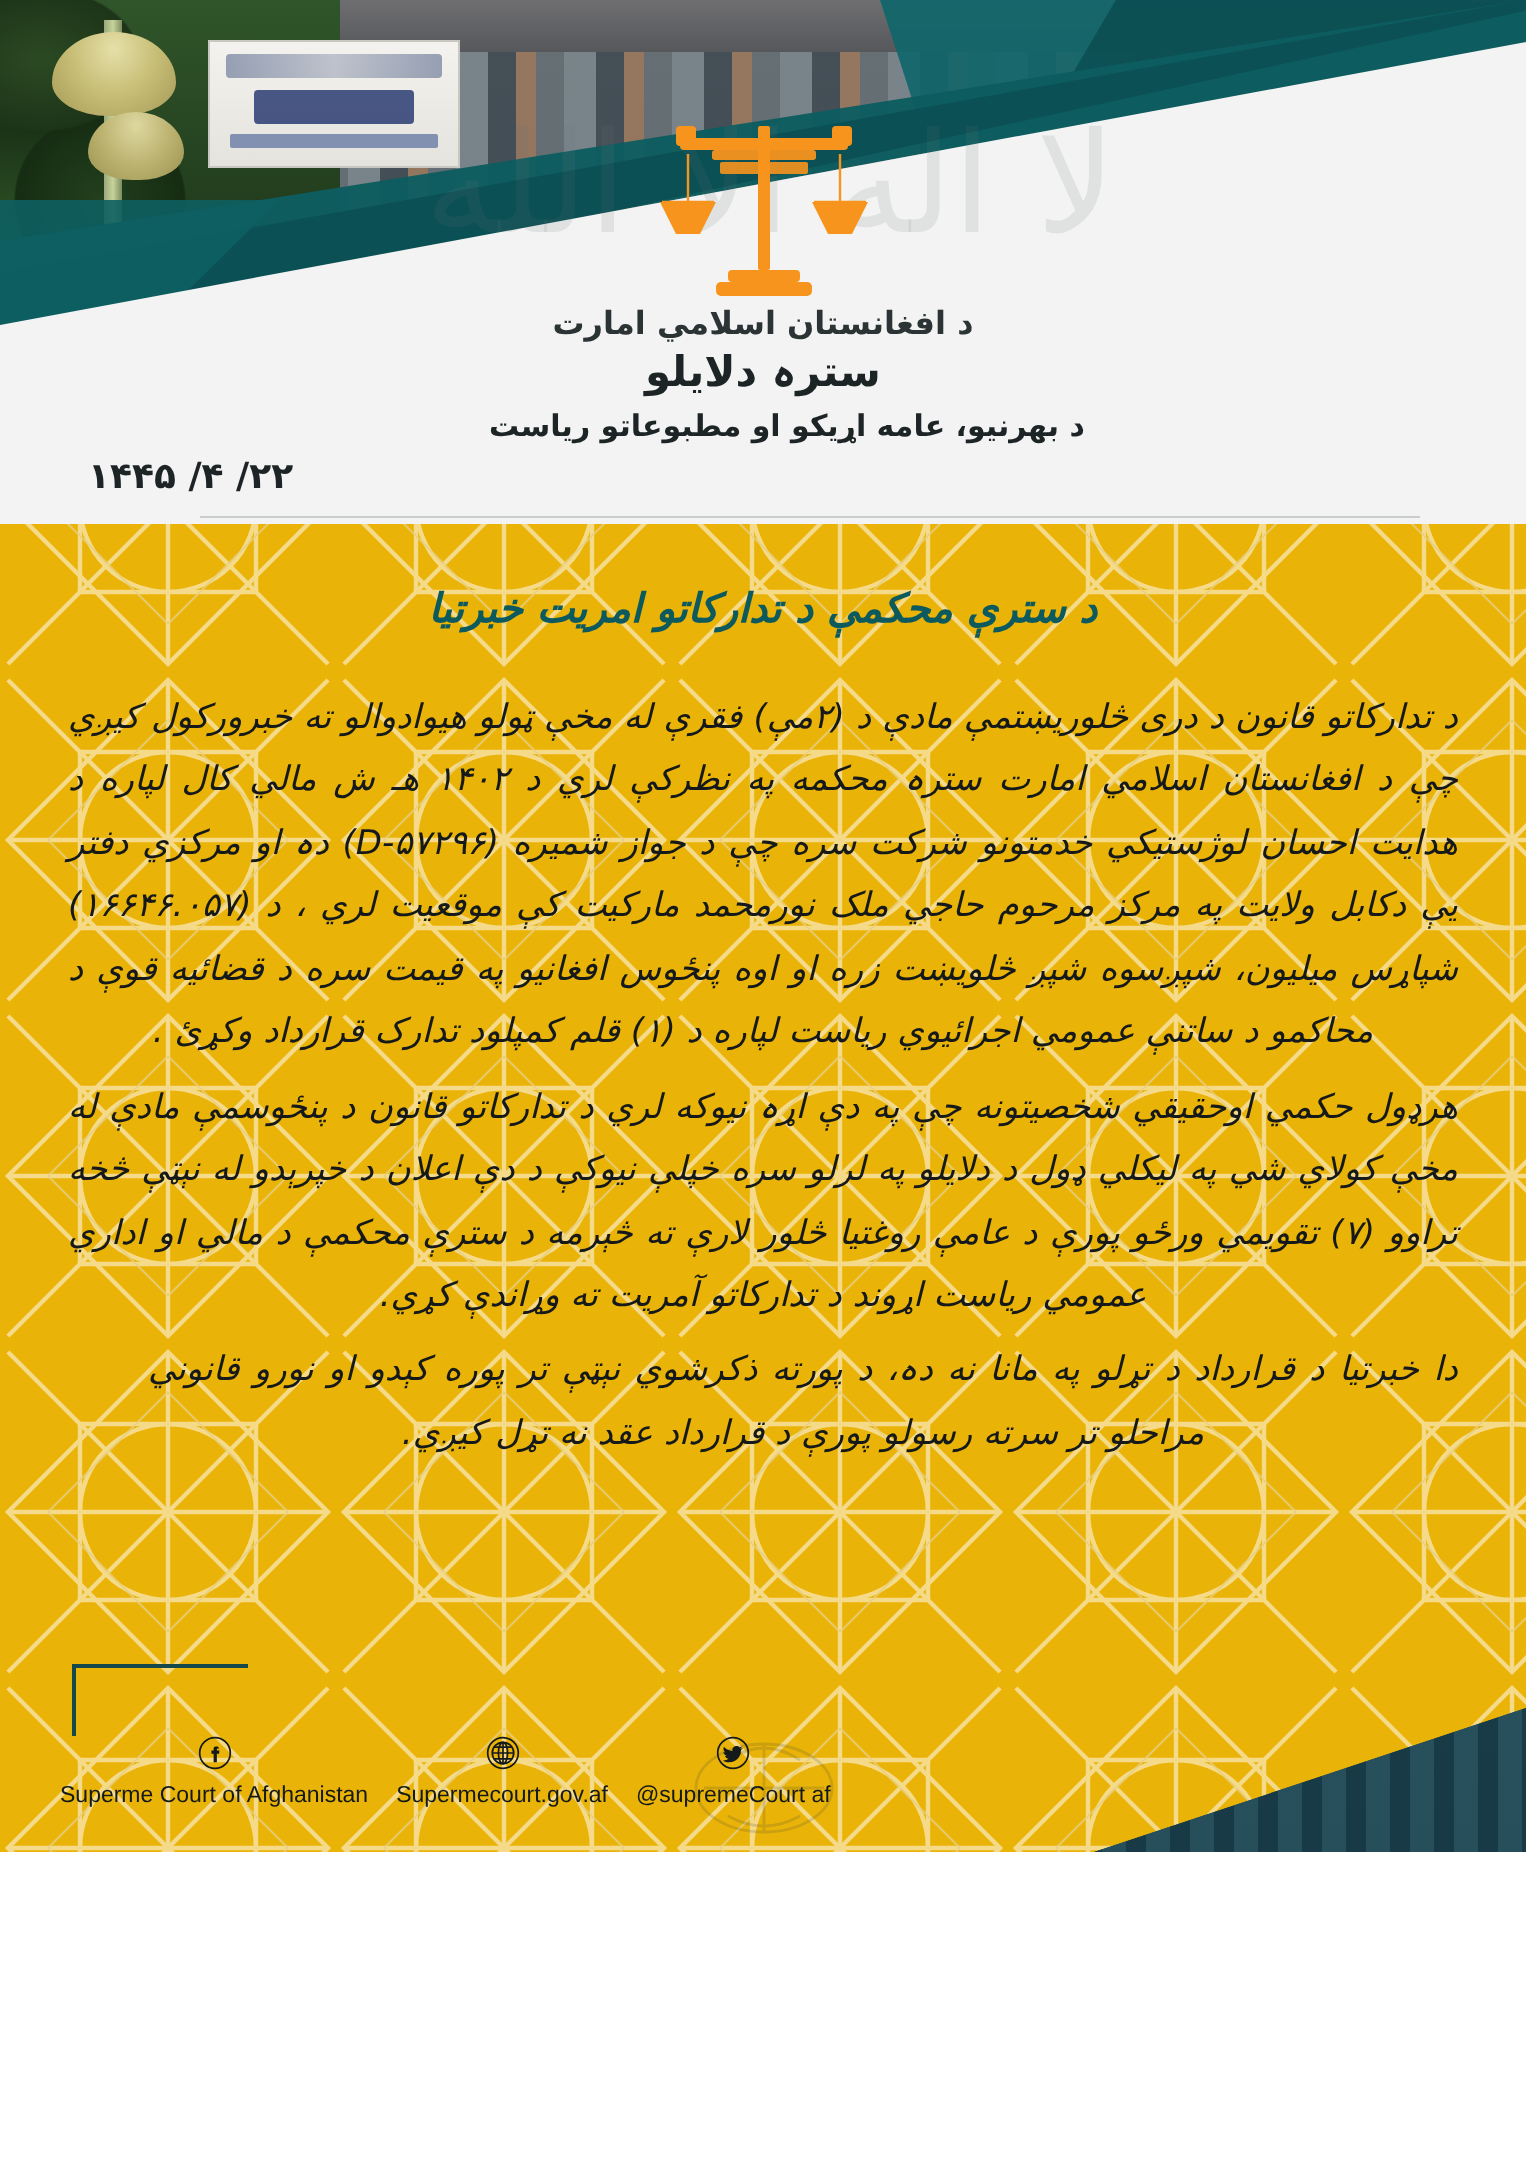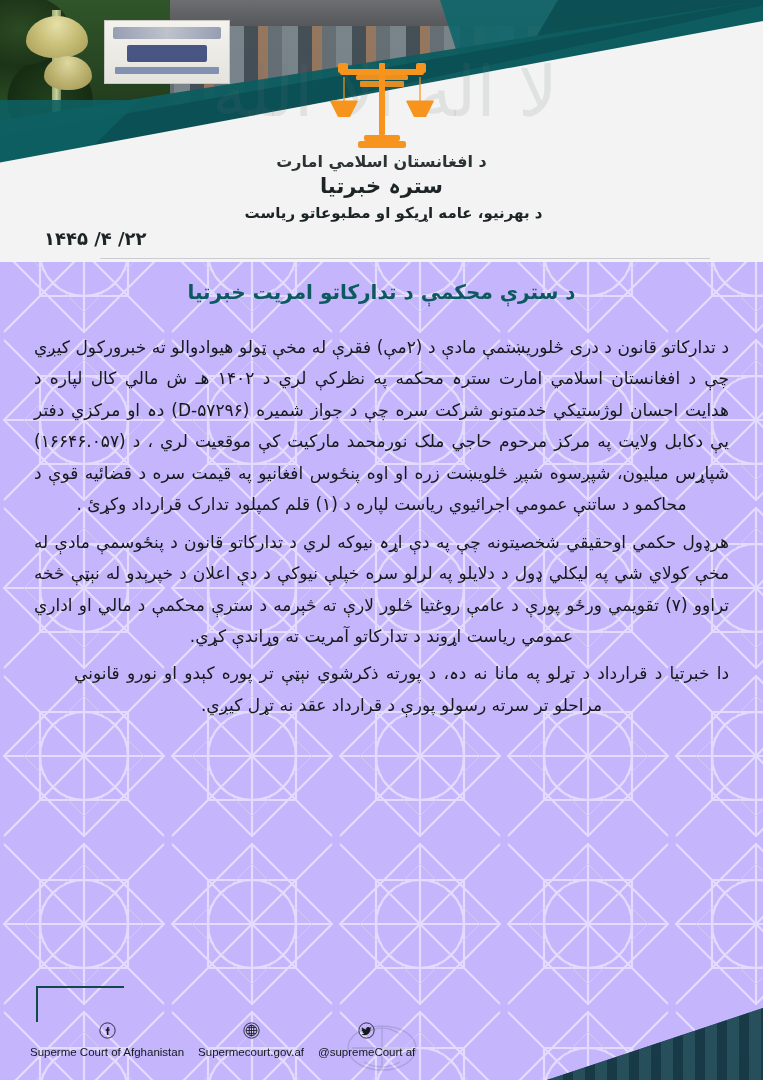--- a/index.html
+++ b/index.html
@@ -12,22 +12,22 @@
     background: #ffffff;
   }
 
   body {
     font-family: "DejaVu Sans", "Liberation Sans", sans-serif;
   }
 
   .page {
     position: relative;
     width: 763px;
-    height: 1080px;
-    background: #c4b5fd;
+    height: 926px;
+    background: #eab308;
     overflow: hidden;
   }
 
   
   .geo-pattern {
     position: absolute;
     inset: 0;
     z-index: 1;
     opacity: 0.55;
     pointer-events: none;
@@ -250,25 +250,26 @@
     left: 100px;
     width: 610px;
     height: 1px;
     background: #c9cdcd;
     z-index: 6;
   }
 
   
   .content {
     position: absolute;
-    top: 262px; left: 0;
+    top: 274px; left: 0;
     width: 763px;
     height: 760px;
     z-index: 3;
     padding: 0 34px;
+    font-style: italic;
   }
 
   .doc-title {
     text-align: center;
     font-size: 20px;
     font-weight: bold;
     color: #0d5a5e;
     margin-top: 18px;
     margin-bottom: 28px;
     letter-spacing: 0.2px;
@@ -451,21 +452,21 @@
         <path d="M16 20 L16 44 M92 20 L92 44" stroke-width="1.2" fill="none"></path>
         <path d="M16 44 L3 44 M16 44 L29 44" stroke-width="1.2" fill="none"></path>
         <path d="M92 44 L79 44 M92 44 L105 44" stroke-width="1.2" fill="none"></path>
         <path d="M2 44 L30 44 L22 60 L10 60 Z" stroke="none"></path>
         <path d="M78 44 L106 44 L98 60 L86 60 Z" stroke="none"></path>
       </g>
     </svg>
 
     <div class="org-title">
       <div class="org-calligraphy">د افغانستان اسلامي امارت</div>
-      <div class="org-name">سترہ خبرتیا</div>
+      <div class="org-name">سترہ دلایلو</div>
       <div class="org-dept">د بهرنیو، عامه اړیکو او مطبوعاتو ریاست</div>
     </div>
 
     <div class="issue-date">۱۴۴۵ /۴ /۲۲</div>
 
     <div class="header-rule"></div>
   </div>
 
   <div class="content">
     <h1 class="doc-title">د سترې محکمې د تدارکاتو امریت خبرتیا</h1>

